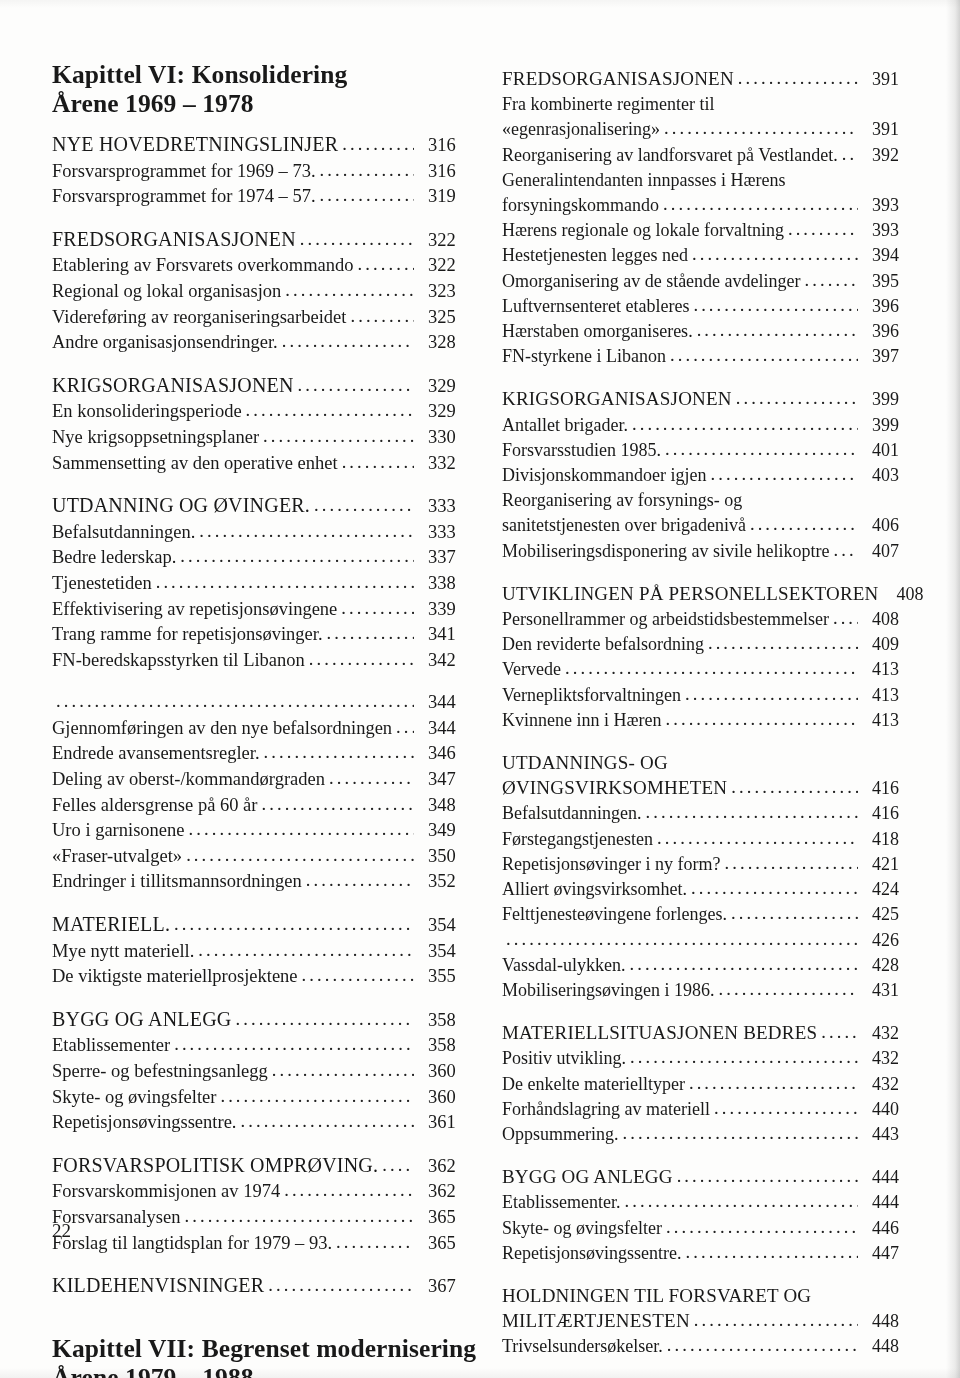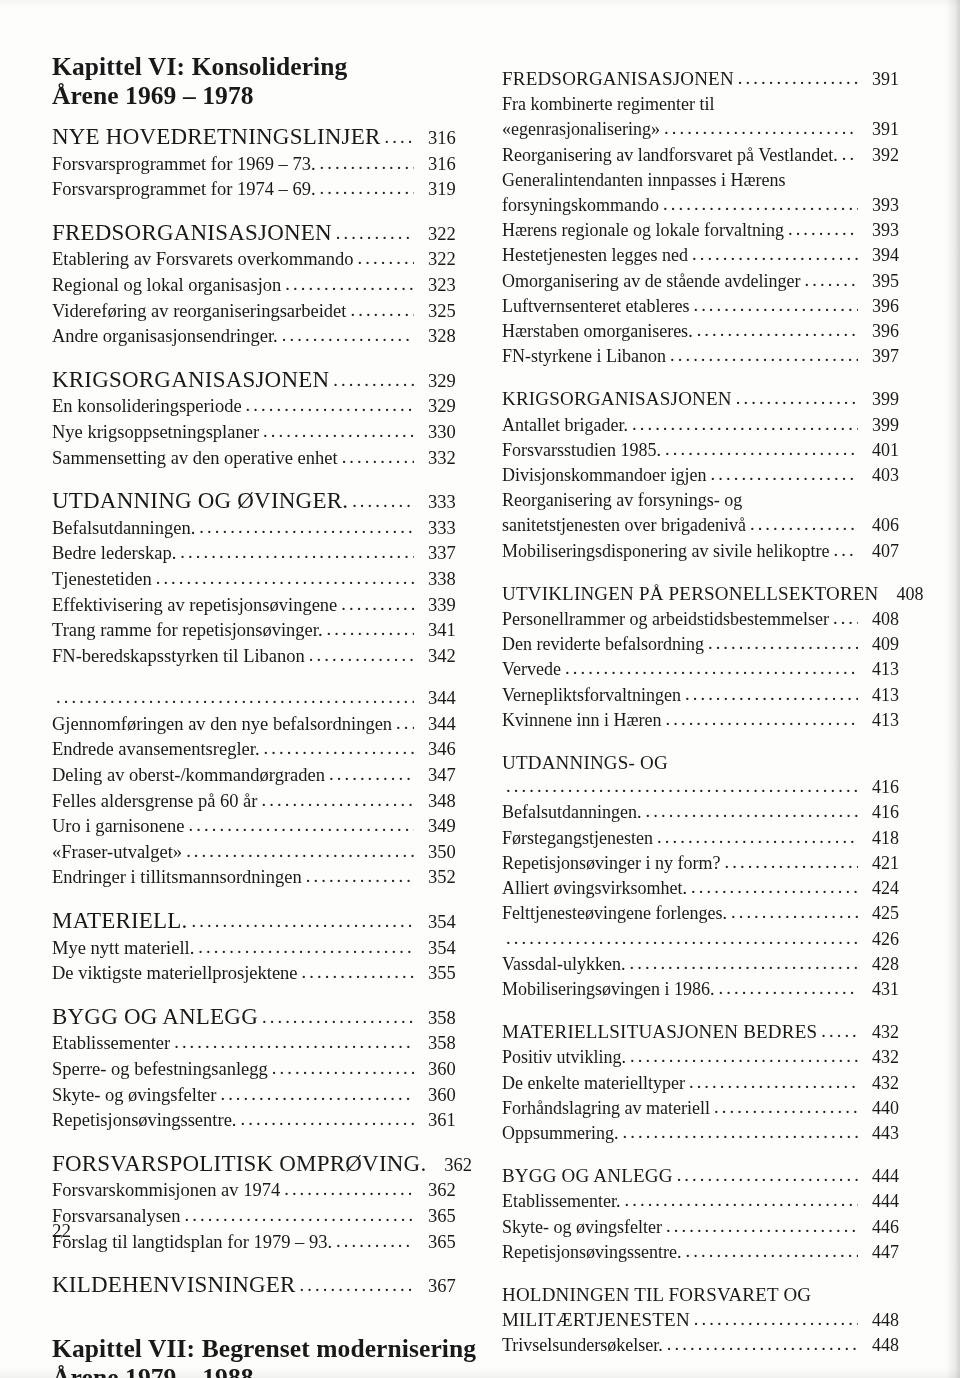--- a/index.html
+++ b/index.html
@@ -54,21 +54,21 @@
   }
   .col-left  { left: 52px;  width: 418px; }
   .col-right { left: 502px; width: 412px; }
 
   
   .chapter-title {
     font-weight: bold;
     font-size: 25.5px;
     line-height: 29px;
     letter-spacing: 0.1px;
-    margin: 0 0 0 0;
+    margin: 8px 0 0 0;
     white-space: nowrap;
   }
   .chapter-title .line2 { display: block; }
 
   .toc-group { margin-top: 17px; }
   .toc-group.first { margin-top: 14px; }
 
   
   .entry {
     display: flex;
@@ -94,21 +94,21 @@
   }
   .entry.nodots .leader::after { content: ""; }
   .entry .page {
     flex: 0 0 auto;
     width: 40px;
     text-align: left;
     padding-left: 10px;
   }
   
   .entry.caps .label {
-    font-size: 23px;
+    font-size: 20px;
     letter-spacing: 0.2px;
   }
   
   .entry.cont .page { visibility: hidden; }
 
   .col-left .entry .page  { width: 42px; }
   .col-right .entry .page { width: 42px; }
 
   
   .col-right .entry { font-size: 18px; line-height: 25.2px; }
@@ -143,21 +143,21 @@
               <span class="label">NYE HOVEDRETNINGSLINJER</span>
               <span class="leader"></span>
               <span class="page">316</span>
             </div>
             <div class="entry">
               <span class="label">Forsvarsprogrammet for 1969 – 73.</span>
               <span class="leader"></span>
               <span class="page">316</span>
             </div>
             <div class="entry">
-              <span class="label">Forsvarsprogrammet for 1974 – 69.</span>
+              <span class="label">Forsvarsprogrammet for 1974 – 57.</span>
               <span class="leader"></span>
               <span class="page">319</span>
             </div>
           </div>
           <div class="toc-group">
             <div class="entry caps">
               <span class="label">FREDSORGANISASJONEN</span>
               <span class="leader"></span>
               <span class="page">322</span>
             </div>
@@ -497,20 +497,21 @@
               <span class="page">413</span>
             </div>
           </div>
           <div class="toc-group">
             <div class="entry caps cont nodots">
               <span class="label">UTDANNINGS- OG</span>
               <span class="leader"></span>
               <span class="page"></span>
             </div>
             <div class="entry caps">
+              <span class="label">ØVINGSVIRKSOMHETEN</span>
               <span class="leader"></span>
               <span class="page">416</span>
             </div>
             <div class="entry">
               <span class="label">Befalsutdanningen.</span>
               <span class="leader"></span>
               <span class="page">416</span>
             </div>
             <div class="entry">
               <span class="label">Førstegangstjenesten</span>

